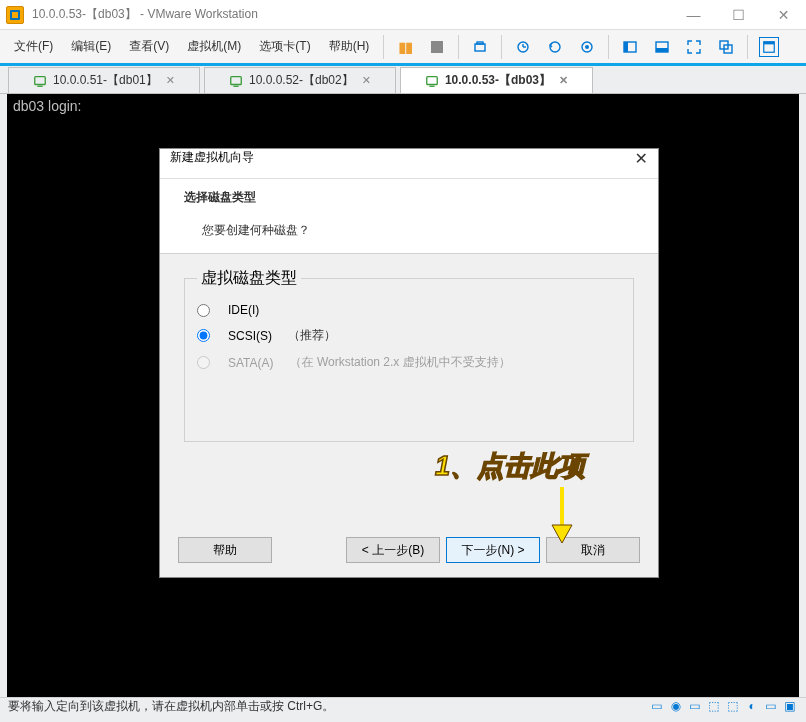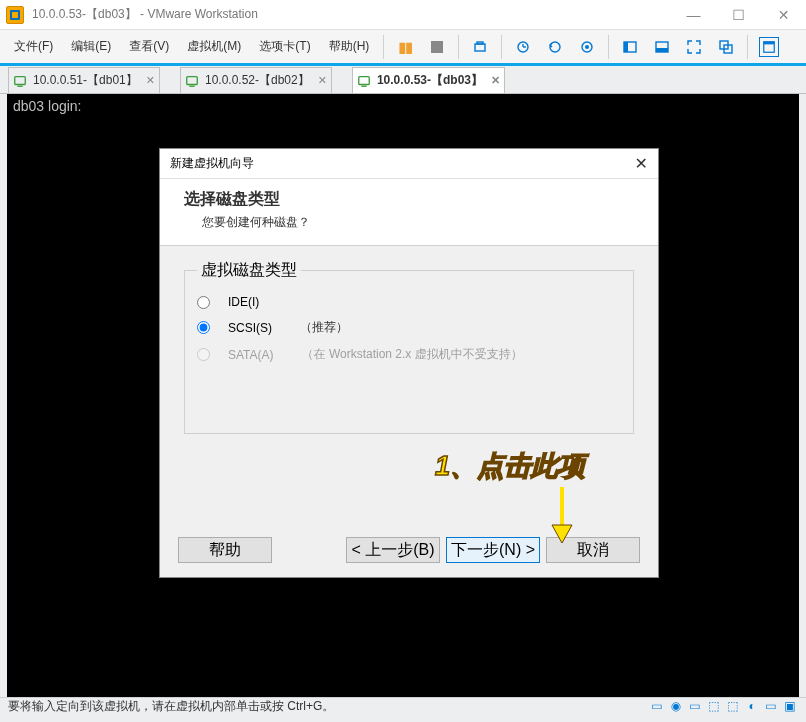--- a/index.html
+++ b/index.html
@@ -16,51 +16,51 @@
     
     .menu-bar { height: 36px; display: flex; align-items: center; padding: 0 6px; background: #f5f5f5; border-bottom: 3px solid #0ea5e9; font-size: 12px; gap: 2px; }
     .menu-item { padding: 4px 8px; color: #333; }
     .menu-sep { width: 1px; height: 24px; background: #d0d0d0; margin: 0 4px; }
     .tool-icon { width: 20px; height: 20px; margin: 0 5px; color: #0078d4; display: flex; align-items: center; justify-content: center; }
     .pause-icon { color: #f0a030; font-weight: bold; letter-spacing: -1px; font-size: 14px; }
     .stop-icon { width: 12px; height: 12px; background: #888; }
 
     
     .tab-bar { height: 28px; display: flex; align-items: flex-end; background: #eceef0; border-bottom: 1px solid #c0c0c0; padding: 0 8px; }
-    .tab { display: flex; align-items: center; padding: 4px 4px; font-size: 12px; color: #333; border: 1px solid #c0c0c0; border-bottom: none; margin-right: 20px; height: 26px; background: #eceef0; }
+    .tab { display: flex; align-items: center; padding: 4px 24px; font-size: 12px; color: #333; border: 1px solid #c0c0c0; border-bottom: none; margin-right: 4px; height: 26px; background: #eceef0; }
     .tab.active { background: #fff; font-weight: bold; }
     .tab .tab-icon { width: 14px; height: 14px; margin-right: 6px; color: #3a9c3a; }
     .tab .tab-close { margin-left: 8px; color: #888; font-size: 11px; }
 
     
     .terminal { position: absolute; top: 94px; left: 0; right: 0; bottom: 25px; background: #000; color: #bfbfbf; font-family: "Consolas", monospace; font-size: 14px; padding: 4px 6px; border-left: 7px solid #eceef0; border-right: 7px solid #eceef0; }
 
     
     .status-bar { position: absolute; bottom: 0; left: 0; right: 0; height: 25px; background: #eceef0; border-top: 1px solid #d0d0d0; display: flex; align-items: flex-start; font-size: 12px; padding: 0 8px; color: #333; }
     .status-icons { margin-left: auto; display: flex; gap: 3px; }
     .status-icons div { width: 16px; height: 16px; display: flex; align-items: center; justify-content: center; color: #0078d4; font-size: 12px; }
 
     
     .dialog { position: absolute; top: 148px; left: 159px; width: 500px; height: 430px; background: #f0f0f0; border: 1px solid #888; box-shadow: 2px 2px 8px rgba(0,0,0,0.3); }
-    .dialog-title { height: 30px; display: flex; align-items: center; padding: 0 10px; font-size: 12px; background: #fff; border-bottom: 1px solid #e0e0e0; }
+    .dialog-title { height: 30px; display: flex; padding: 0 10px; font-size: 12px; background: #fff; border-bottom: 1px solid #e0e0e0; }
     .dialog-close { margin-left: auto; font-size: 16px; color: #333; cursor: pointer; }
     .dialog-header { padding: 10px 24px 14px; background: #fff; border-bottom: 1px solid #d0d0d0; }
-    .dialog-header h3 { font-size: 16px; font-weight: bold; color: #333; margin-bottom: 4px; }
+    .dialog-header h3 { font-size: 12px; font-weight: bold; color: #333; margin-bottom: 16px; }
     .dialog-header p { font-size: 12px; color: #333; padding-left: 18px; }
     .dialog-body { padding: 14px 24px; font-size: 12px; }
     .fieldset { border: 1px solid #d0d0d0; padding: 14px 12px 60px; }
     .fieldset legend { font-size: 16px; padding: 0 4px; }
     .radio-row { display: flex; align-items: center; margin-bottom: 10px; gap: 16px; }
     .radio-row input { margin-right: 2px; }
     .radio-row.disabled { color: #a0a0a0; }
-    .radio-row .note { margin-left: 12px; color: #333; }
+    .radio-row .note { color: #333; }
     .radio-row.disabled .note { color: #a0a0a0; }
     .dialog-footer { position: absolute; bottom: 14px; left: 18px; right: 18px; display: flex; gap: 6px; }
     .dialog-footer .spacer { flex: 1; }
-    .dlg-btn { min-width: 94px; height: 26px; font-size: 16px; border: 1px solid #adadad; background: #e1e1e1; cursor: pointer; }
+    .dlg-btn { min-width: 94px; height: 26px; font-size: 12px; border: 1px solid #adadad; background: #e1e1e1; cursor: pointer; }
     .dlg-btn.primary { border: 1px solid #0078d4; background: #e5f1fb; }
 
     
     .annotation { position: absolute; top: 448px; left: 435px; font-size: 27px; font-weight: 900; color: #ffe100; font-style: italic; -webkit-text-stroke: 1.5px #6b4500; font-family: "SimHei", sans-serif; }
     .arrow { position: absolute; top: 485px; left: 547px; }
     .arrow svg { width: 30px; height: 60px; }
 
     .sv-icon { width: 16px; height: 16px; }
   </style>
 </head>

